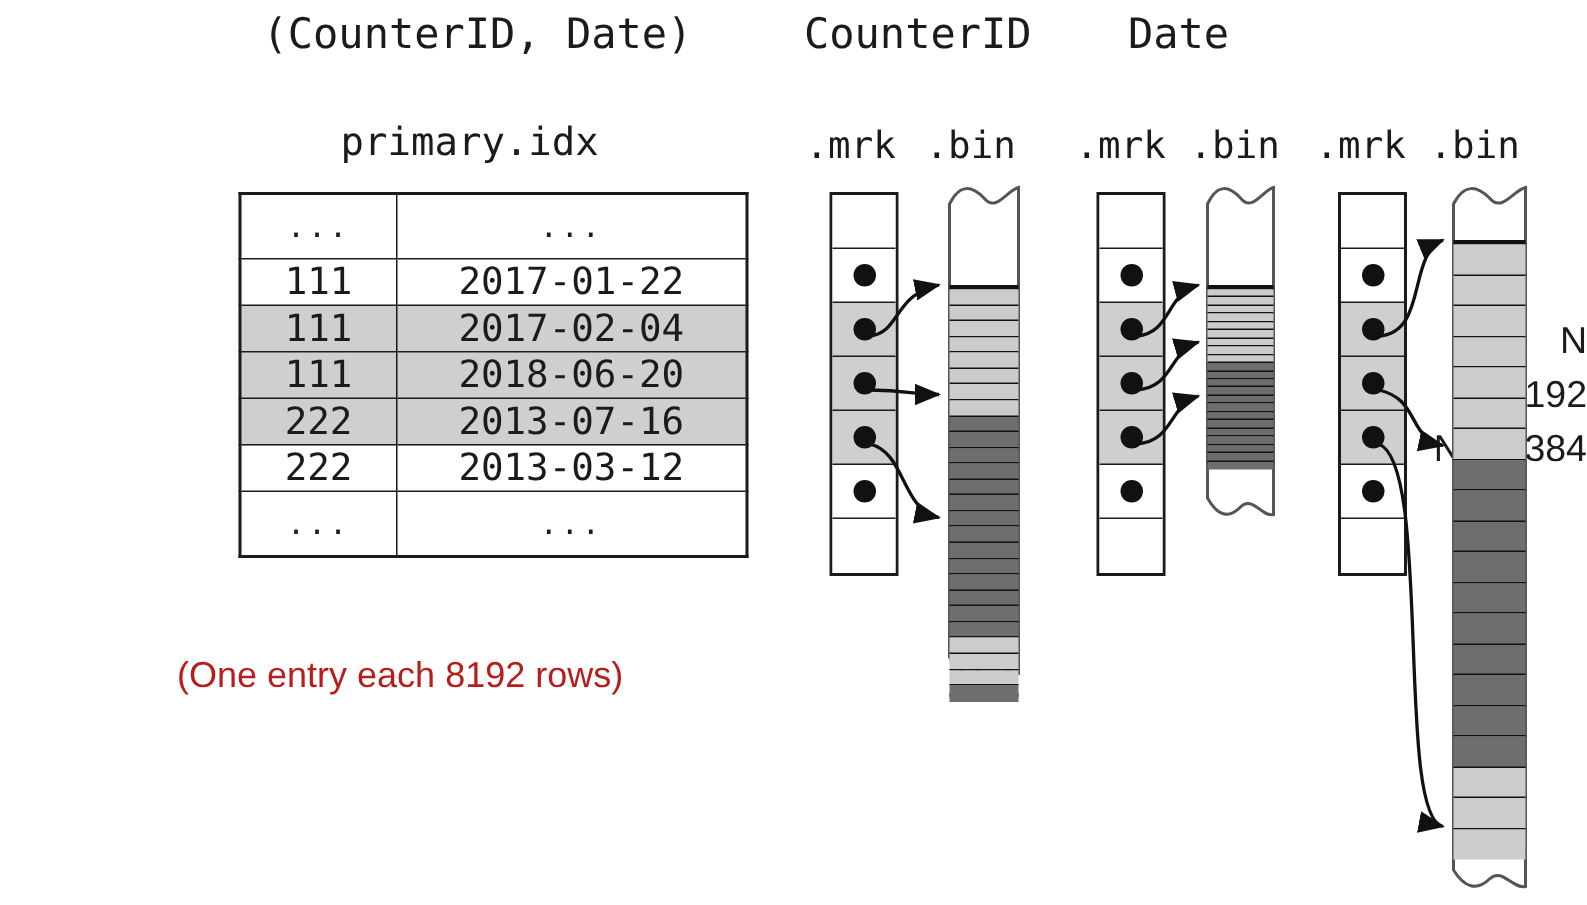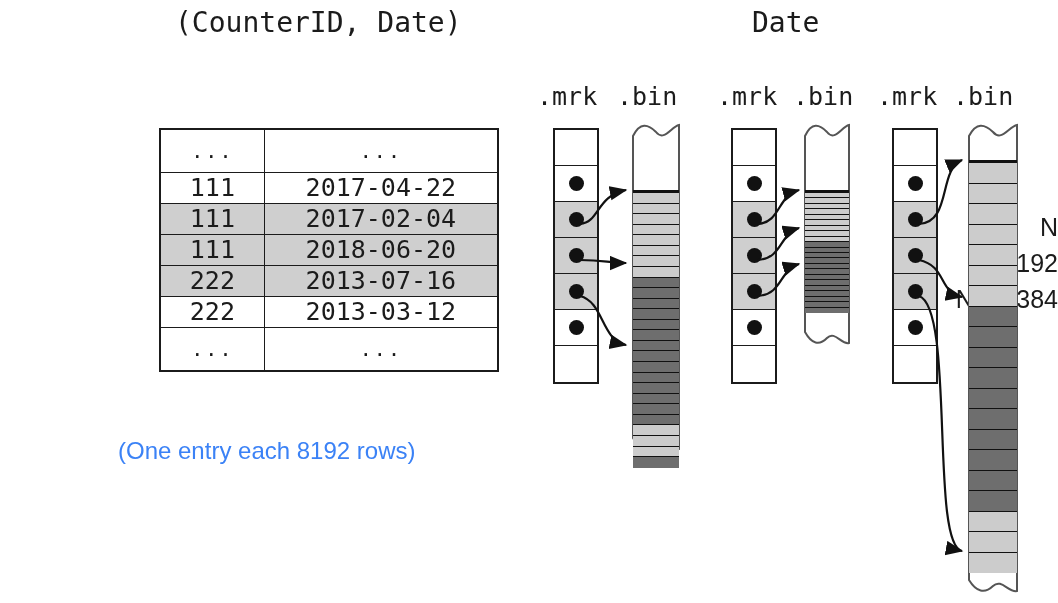--- a/index.html
+++ b/index.html
@@ -23,21 +23,21 @@
   #idx-table td.c1{width:103px;}
   #idx-table td.c2{width:233px;}
   #idx-table tr.dots td{height:42px;line-height:42px;font-size:20px;letter-spacing:2px;}
   #idx-table tr.hl td{background:#cfcfcf;}
 
   .rowlabel{position:absolute;right:0;width:152px;text-align:right;
             font-family:"Liberation Sans", sans-serif;font-size:25px;color:#1b1b1b;
             white-space:nowrap;}
 
   .caption{position:absolute;font-family:"Liberation Sans", sans-serif;
-           font-size:24px;color:#3b82f6;white-space:nowrap;}
+           font-size:24px;color:#b91c1c;white-space:nowrap;}
 
   
   .mrk{position:absolute;width:46px;border:2px solid #1b1b1b;box-sizing:border-box;
        background:#ffffff;}
   .mrk .cell{height:36px;box-sizing:border-box;border-bottom:1.5px solid #1b1b1b;
              position:relative;background:#ffffff;}
   .mrk .cell:last-child{border-bottom:none;}
   .mrk .cell.hl{background:#cfcfcf;}
   .mrk .dot{position:absolute;left:50%;top:50%;width:15px;height:15px;
             margin-left:-7.5px;margin-top:-7.5px;border-radius:50%;background:#111111;}
@@ -51,43 +51,45 @@
 
   svg.overlay{position:absolute;left:0;top:0;width:1058px;height:603px;
               pointer-events:none;overflow:visible;}
 </style>
 </head>
 <body>
 
 <div class="stage">
 
   <div class="hdr mono" style="left:175px;top:6px;">(CounterID, Date)</div>
+  <div class="hdr mono" style="left:536px;top:6px;">CounterID</div>
   <div class="hdr mono" style="left:752px;top:6px;">Date</div>
 
+  <div class="sub mono" style="left:227px;top:80px;">primary.idx</div>
 
   <div class="ext mono" style="left:537px;top:82px;">.mrk</div>
   <div class="ext mono" style="left:617px;top:82px;">.bin</div>
   <div class="ext mono" style="left:717px;top:82px;">.mrk</div>
   <div class="ext mono" style="left:793px;top:82px;">.bin</div>
   <div class="ext mono" style="left:877px;top:82px;">.mrk</div>
   <div class="ext mono" style="left:953px;top:82px;">.bin</div>
 
   <div class="rowlabel" style="top:213px;">N</div>
   <div class="rowlabel" style="top:249px;">N+8192</div>
   <div class="rowlabel" style="top:285px;">N+16384</div>
 
   <table id="idx-table">
     <tbody>
       <tr class="dots">
         <td class="c1">...</td>
         <td class="c2">...</td>
       </tr>
       <tr>
         <td class="c1">111</td>
-        <td class="c2">2017-04-22</td>
+        <td class="c2">2017-01-22</td>
       </tr>
       <tr class="hl">
         <td class="c1">111</td>
         <td class="c2">2017-02-04</td>
       </tr>
       <tr class="hl">
         <td class="c1">111</td>
         <td class="c2">2018-06-20</td>
       </tr>
       <tr class="hl">

